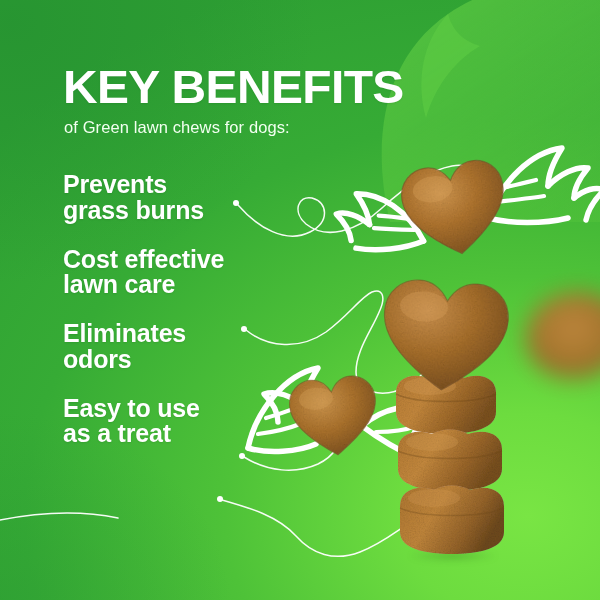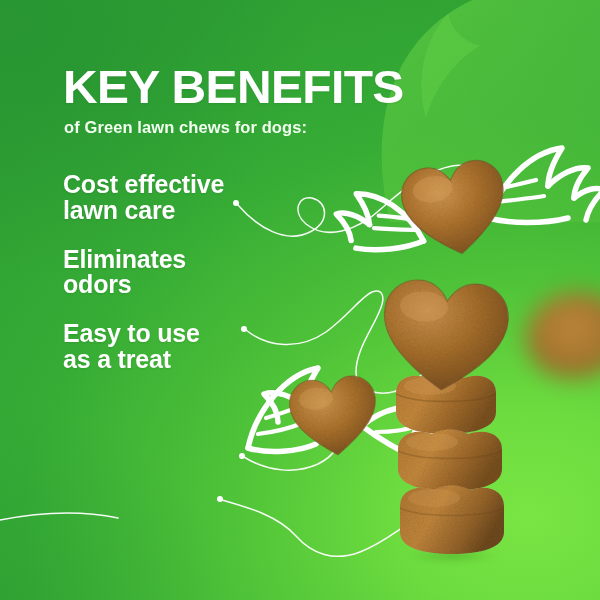--- a/index.html
+++ b/index.html
@@ -54,21 +54,21 @@
     transform-origin: left center;
     white-space: nowrap;
     text-shadow: 0 1px 2px rgba(0,60,0,0.10);
   }
   .subhead {
     position: absolute;
     left: 64px;
     top: 118px;
     color: #f2fff0;
     font-size: 16.5px;
-    font-weight: 700;
+    font-weight: 400;
     letter-spacing: 0.1px;
     white-space: nowrap;
   }
   .benefits {
     position: absolute;
     left: 63px;
     top: 172px;
     width: 270px;
   }
   .benefit {
@@ -162,20 +162,22 @@
       <path d="M60 300 C 40 215, 55 135, 118 92 C 160 62, 214 60, 255 46 C 292 33, 312 14, 322 0 L 330 0 L 330 300 Z" fill="url(#leafGrad)"></path>
       <path d="M118 92 C 92 120, 86 160, 96 196 C 104 168, 122 140, 150 124 C 130 118, 122 106, 118 92 Z" fill="#63d045" opacity="0.55"></path>
     </svg>
   </div>
 
   <div class="headline">KEY BENEFITS</div>
 
   <div class="subhead">of Green lawn chews for dogs:</div>
 
   <div class="benefits">
+    <div class="benefit">Prevents
+grass burns</div>
     <div class="benefit">Cost effective
 lawn care</div>
     <div class="benefit">Eliminates
 odors</div>
     <div class="benefit">Easy to use
 as a treat</div>
   </div>
 
   <div id="treat-blur"></div>
   <div class="shadow-under"></div>

